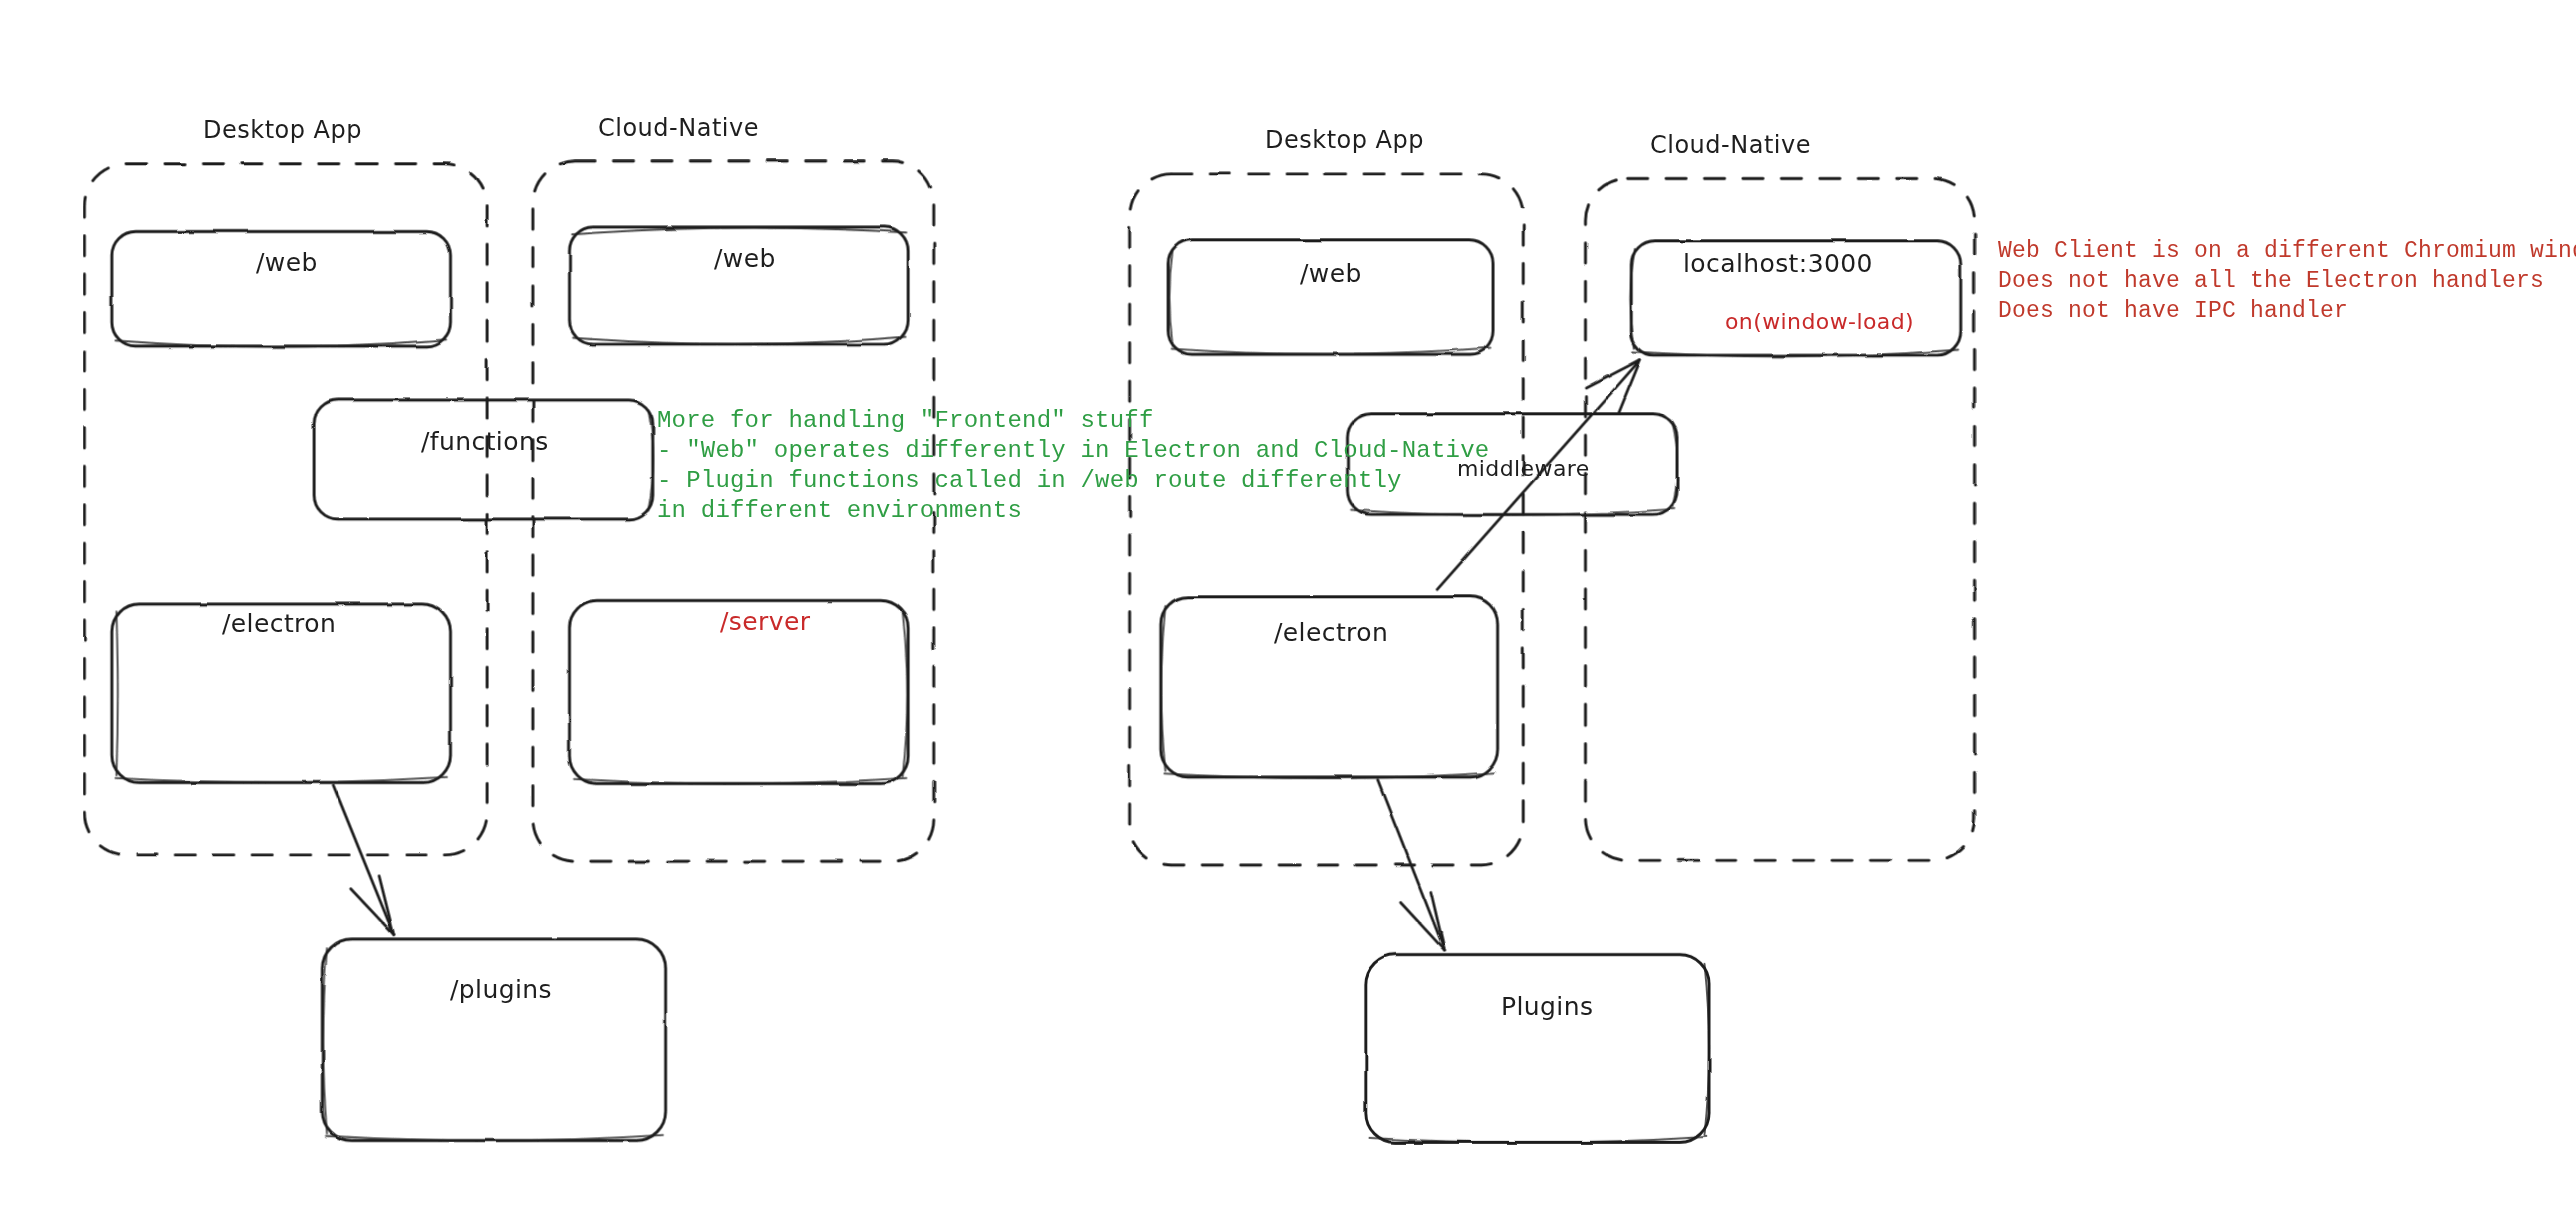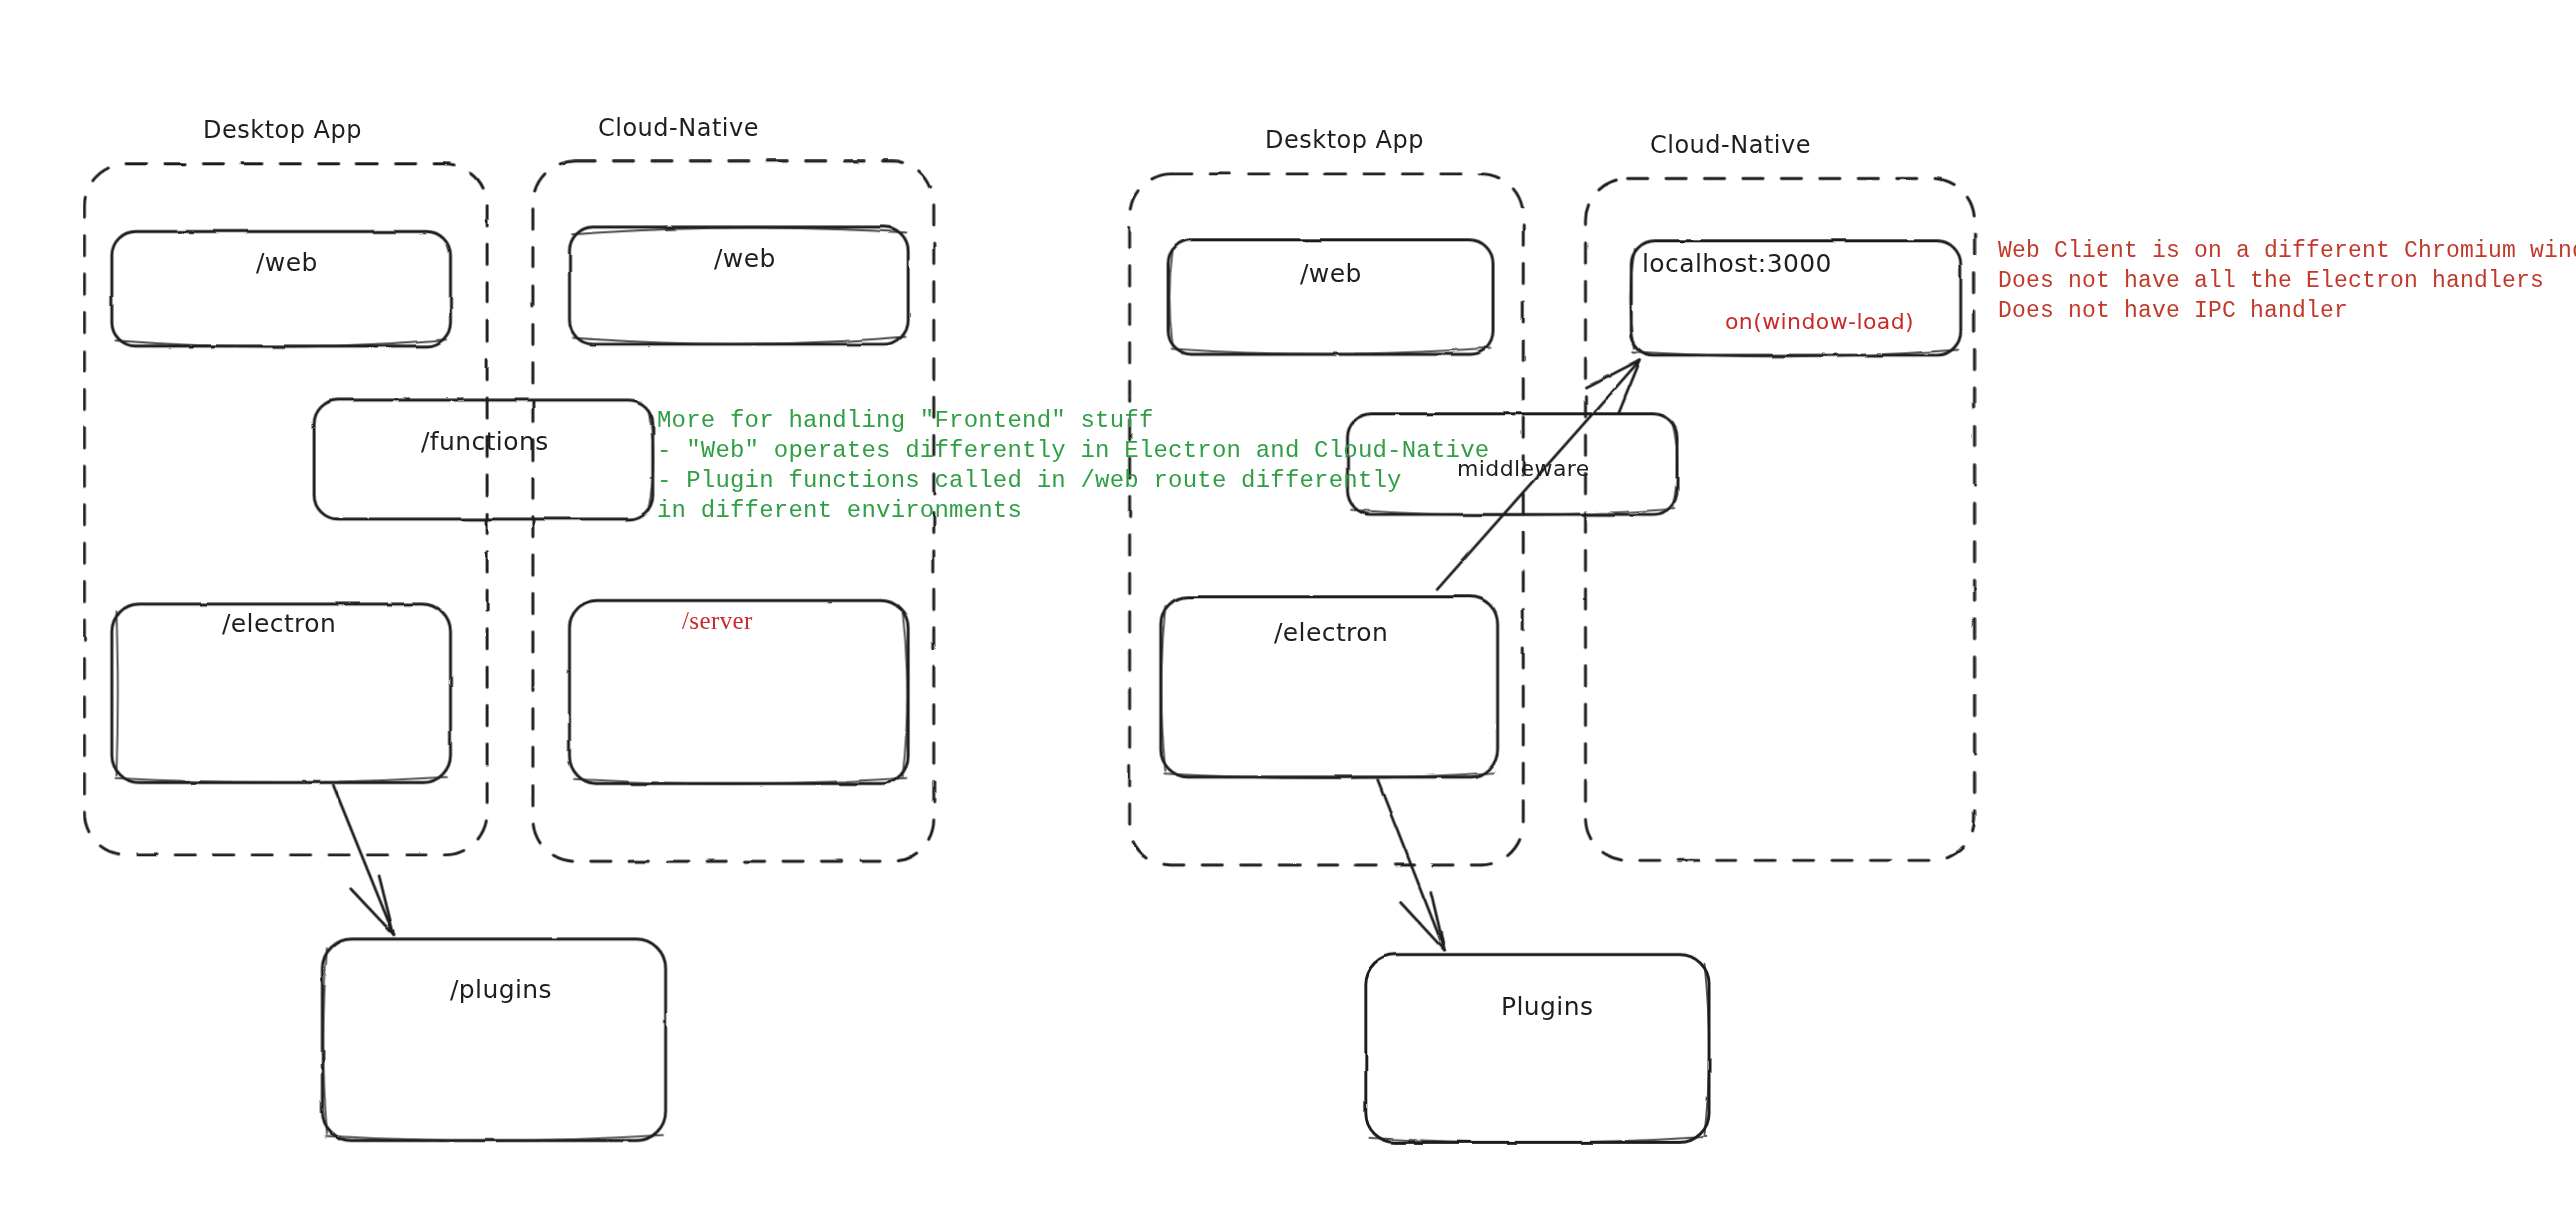--- a/index.html
+++ b/index.html
@@ -159,31 +159,31 @@
   <div class="grp-label" style="left:598px;top:114px;">Cloud-Native</div>
 
   <div class="node-label" style="left:256px;top:248px;">/web</div>
 
   <div class="node-label" style="left:714px;top:244px;">/web</div>
 
   <div class="node-label" style="left:421px;top:427px;">/functions</div>
 
   <div class="node-label" style="left:222px;top:609px;">/electron</div>
 
-  <div class="node-label red" style="left:682px;top:607px;font-family:Liberation Serif, serif;">/server</div>
+  <div class="node-label red" style="left:720px;top:607px;">/server</div>
 
   <div class="node-label" style="left:450px;top:975px;">/plugins</div>
 
   <div class="grp-label" style="left:1265px;top:126px;">Desktop App</div>
 
   <div class="grp-label" style="left:1650px;top:131px;">Cloud-Native</div>
 
   <div class="node-label" style="left:1300px;top:259px;">/web</div>
 
-  <div class="node-label" style="left:1642px;top:249px;text-align:center;">localhost:3000</div>
+  <div class="node-label" style="left:1683px;top:249px;text-align:center;">localhost:3000</div>
 
   <div class="node-label red small" style="left:1725px;top:309px;text-align:right;">on(window-load)</div>
 
   <div class="node-label small" style="left:1457px;top:439px;margin-top:17px;">middleware</div>
 
   <div class="node-label" style="left:1274px;top:618px;">/electron</div>
 
   <div class="node-label" style="left:1501px;top:992px;">Plugins</div>
 
   <div class="note green" style="left:657px;top:406px;">More for handling "Frontend" stuff

